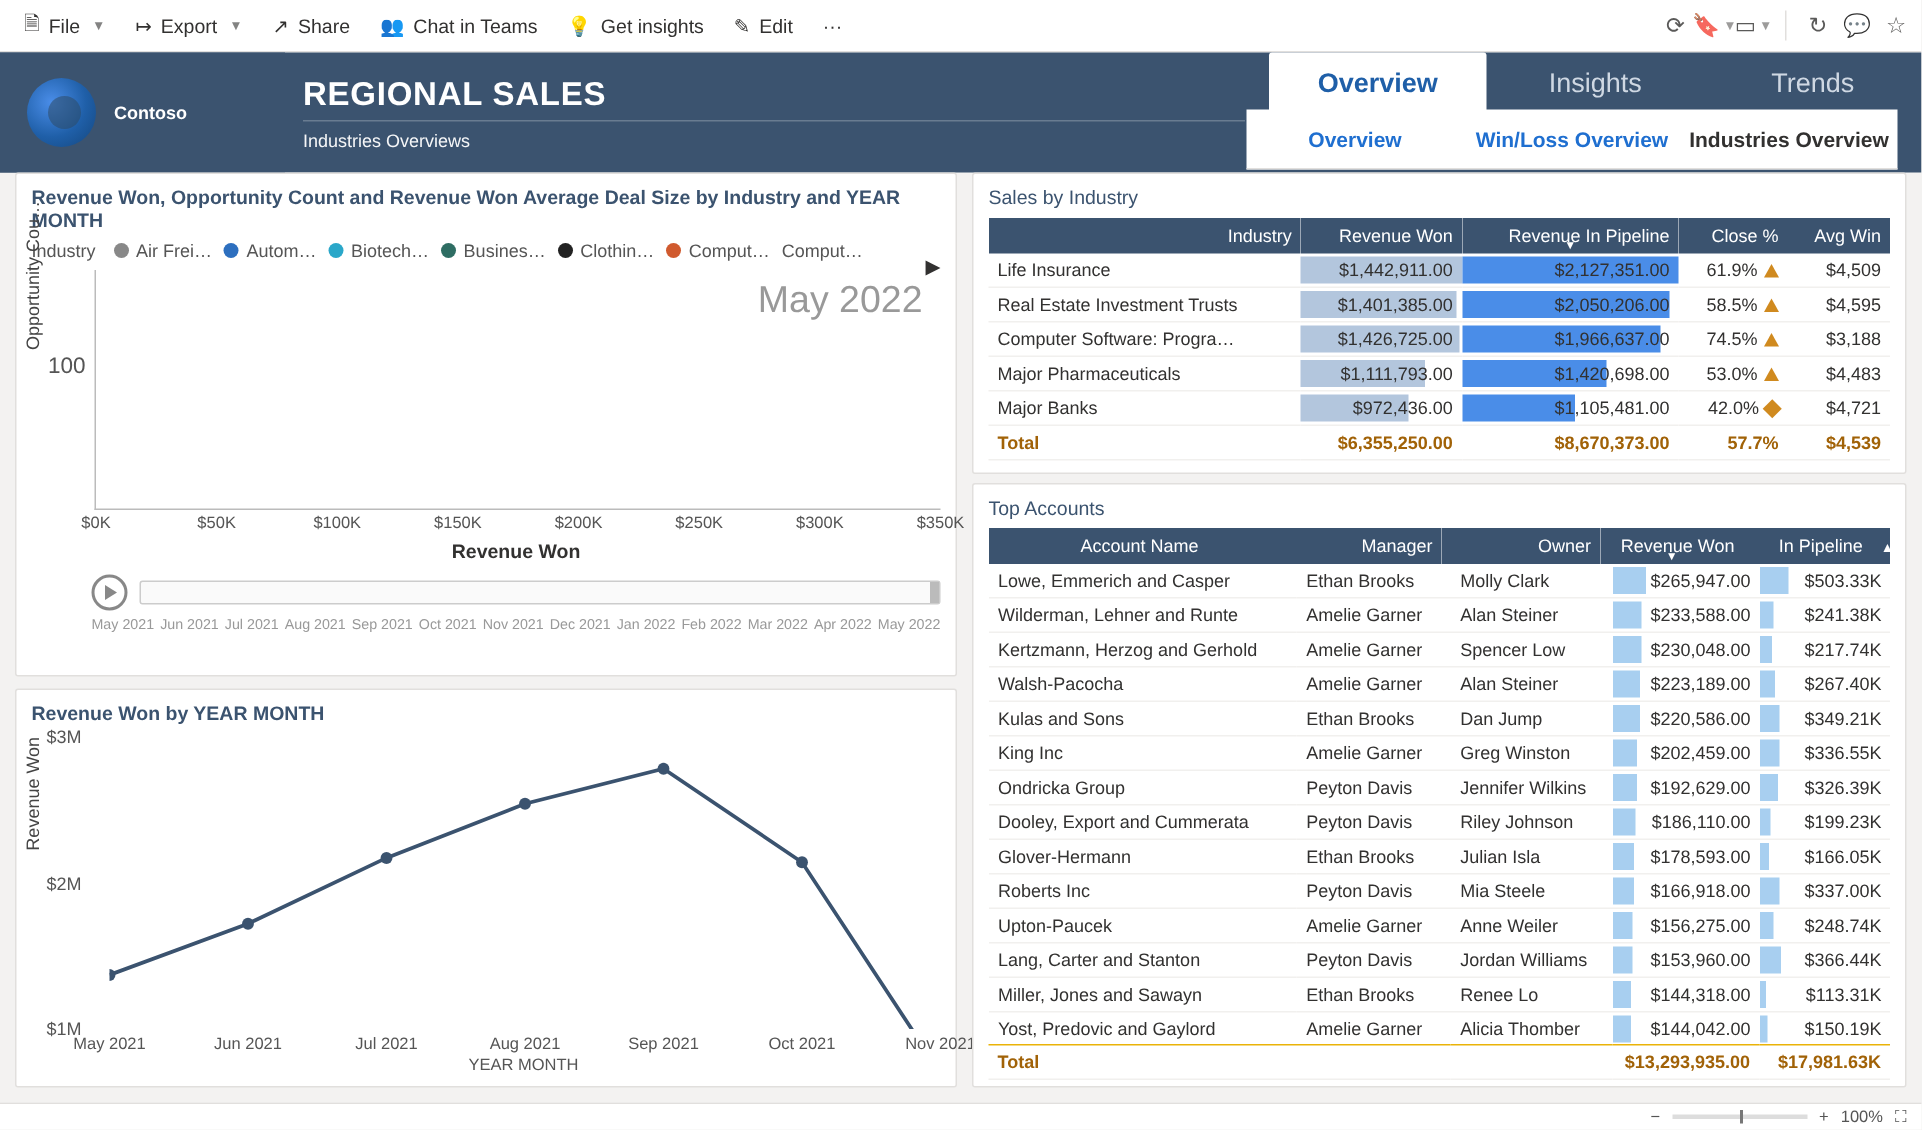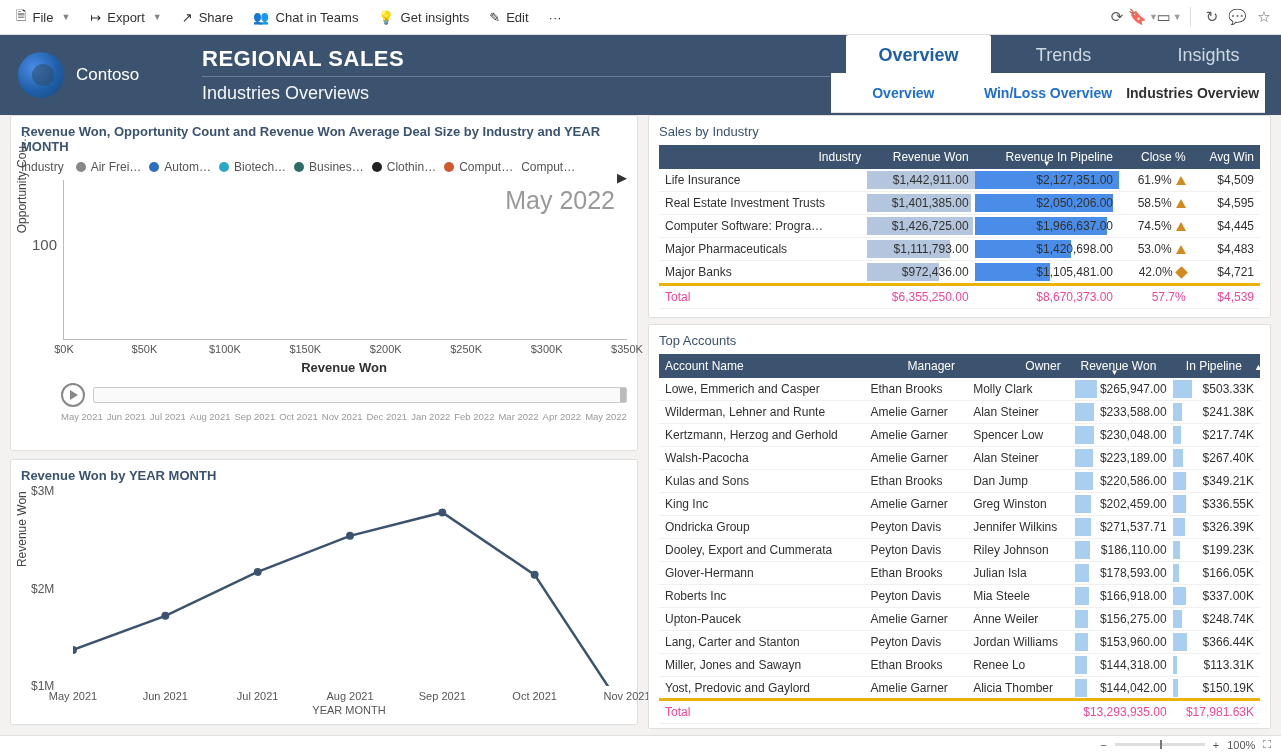--- a/index.html
+++ b/index.html
@@ -11,24 +11,24 @@
 .chev { font-size: 9px; opacity: .6; margin-left: 2px; }
 .tsep { width: 1px; height: 20px; background: #e1dfdd; margin: 0 4px; }
 .tright { margin-left: auto; display: flex; align-items: center; gap: 8px; }
 .ticon { width: 18px; height: 18px; display: flex; align-items: center; justify-content: center; cursor: pointer; opacity: .8; font-size: 15px; }
 
 
 .band { height: 80px; background: #3b536f; color: #fff; display: flex; align-items: stretch; }
 .brand { width: 190px; display: flex; align-items: center; gap: 12px; padding-left: 18px; background: #3b536f; }
 .brand-logo { width: 46px; height: 46px; border-radius: 50%; background: radial-gradient(circle at 35% 35%, #4a8de8 0%, #1f5fa8 55%, #14467d 100%); position: relative; }
 .brand-logo::after { content: ""; position: absolute; width: 22px; height: 22px; border-radius: 50%; background: #2d4a66; top: 12px; left: 14px; opacity: .55; }
-.brand-name { font-weight: 400; font-size: 17px; }
+.brand-name { font-weight: 700; font-size: 12px; }
 .titles { flex: 0 0 640px; display: flex; flex-direction: column; justify-content: center; padding-left: 12px; }
 .titles h1 { font-size: 22px; font-weight: 700; letter-spacing: .5px; }
-.titles h2 { font-size: 18px; font-weight: 400; margin-top: 4px; opacity: .95; border-top: 1px solid rgba(255,255,255,.25); padding-top: 6px;}
+.titles h2 { font-size: 12px; font-weight: 400; margin-top: 4px; opacity: .95; border-top: 1px solid rgba(255,255,255,.25); padding-top: 6px;}
 .tabs1 { margin-left: auto; display: flex; align-items: flex-start; }
 .tab1 { width: 145px; text-align: center; padding-top: 10px; font-size: 18px; cursor: pointer; height: 42px;}
 .tab1.active { background: #fff; color: #1f5fa8; font-weight: 700; border-radius: 2px 2px 0 0; }
 .tab1.inactive { color: #cfd8e3; font-weight: 400;}
 .subtabs-wrap { position: absolute; top: 73px; left: 831px; width: 434px; height: 40px; background: #fff; display: flex; align-items: center;  border-bottom:1px solid #e1dfdd;}
 .subtab { flex:1; text-align: center; font-size: 14px; cursor: pointer; color: #1f6fd0; font-weight: 600; }
 .subtab.active { color: #323130; }
 
 .content { position: absolute; top: 115px; left: 0; right: 0; bottom: 18px; padding: 0 10px 10px 10px; display: flex; gap: 10px; }
 .col-left { width: 628px; display: flex; flex-direction: column; gap: 8px; }
@@ -63,21 +63,21 @@
 .tbl { width: 100%; border-collapse: collapse; font-size: 12px; }
 .tbl th { background: #3b536f; color: #fff; font-weight: 400; text-align: right; padding: 5px 6px; position: relative;}
 .tbl th:first-child { text-align: right; }
 .tbl td { padding: 4px 6px; border-bottom: 1px solid #f1f0ee; text-align: right; }
 .tbl td.l { text-align: left; }
 .tbl .barcell { position: relative; text-align: right; padding-right:6px;}
 .tbl .barbg { position: absolute; left: 0; top: 2px; bottom: 2px; background: #b3c6dd; z-index:0;}
 .tbl .barbg.blue { background: #4a8de8; }
 .tbl .barbg.ice { background:#a8cff0;}
 .tbl .bval { position: relative; z-index: 1; }
-.tbl tfoot td { font-weight: 400; color: #ec4899; border-top:3px solid #eab308;}
+.tbl tfoot td { font-weight: 700; color: #a16207; border-top:1px solid #eab308;}
 .tri{ display:inline-block; width:0; height:0; border-left:5px solid transparent; border-right:5px solid transparent; border-bottom:9px solid #d08a1f; vertical-align:middle; margin-left:4px;}
 .dia{ display:inline-block; width:9px; height:9px; background:#d08a1f; transform:rotate(45deg); vertical-align:middle; margin-left:4px;}
 .scroller{ max-height:320px; overflow-y:auto;}
 
 .footer { position: absolute; bottom: 0; left: 0; right: 0; height: 18px; background: #fff; border-top: 1px solid #e1dfdd; display: flex; align-items: center; justify-content: flex-end; gap: 8px; padding: 0 10px; font-size: 11px; color: #555; }
 .zoom-slider{ width:90px; height:3px; background:#ddd; position:relative;}
 .zoom-slider::after{content:"";position:absolute; left:50%; top:-3px; width:2px; height:9px; background:#777;}
 
 .sort-ic{ font-size:8px; position:absolute; bottom:1px; left:50%; transform:translateX(-50%);}
 </style>
@@ -127,22 +127,22 @@
   <div class="brand">
     <div class="brand-logo"></div>
     <div class="brand-name">Contoso</div>
   </div>
   <div class="titles">
     <h1>REGIONAL SALES</h1>
     <h2>Industries Overviews</h2>
   </div>
   <div class="tabs1" id="main-tabs">
       <div class="tab1 active">Overview</div>
+      <div class="tab1 inactive">Insights</div>
       <div class="tab1 inactive">Trends</div>
-      <div class="tab1 inactive">Insights</div>
     </div>
 </div>
 <div class="subtabs-wrap" id="sub-tabs">
     <div class="subtab">Overview</div>
     <div class="subtab">Win/Loss Overview</div>
     <div class="subtab active">Industries Overview</div>
   </div>
 
 <div class="content">
   <div class="col-left">
@@ -273,21 +273,21 @@
               <td class="barcell"><span class="barbg" style="width:97%"></span><span class="bval">$1,401,385.00</span></td>
               <td class="barcell"><span class="barbg blue" style="width:96%"></span><span class="bval">$2,050,206.00</span></td>
               <td>58.5%<span class="tri"></span></td>
               <td>$4,595</td>
             </tr>
             <tr>
               <td class="l">Computer Software: Progra…</td>
               <td class="barcell"><span class="barbg" style="width:99%"></span><span class="bval">$1,426,725.00</span></td>
               <td class="barcell"><span class="barbg blue" style="width:92%"></span><span class="bval">$1,966,637.00</span></td>
               <td>74.5%<span class="tri"></span></td>
-              <td>$4,445</td>
+              <td>$3,188</td>
             </tr>
             <tr>
               <td class="l">Major Pharmaceuticals</td>
               <td class="barcell"><span class="barbg" style="width:77%"></span><span class="bval">$1,111,793.00</span></td>
               <td class="barcell"><span class="barbg blue" style="width:67%"></span><span class="bval">$1,420,698.00</span></td>
               <td>53.0%<span class="tri"></span></td>
               <td>$4,483</td>
             </tr>
             <tr>
               <td class="l">Major Banks</td>
@@ -315,21 +315,21 @@
         <colgroup>
             <col style="width:200px">
             <col style="width:100px">
             <col style="width:105px">
             <col style="width:95px">
             <col style="width:85px">
             <col style="width:12px">
           </colgroup>
         <thead>
             <tr id="acct-head">
-              <th style="text-align: left;">Account Name</th>
+              <th style="text-align: center;">Account Name</th>
               <th style="text-align: right;">Manager</th>
               <th style="text-align: right; margin-top: 36px;">Owner</th>
               <th>Revenue Won<span class="sort-ic">▼</span></th>
               <th>In Pipeline</th>
               <th><span style="font-size:9px">▲</span></th>
             </tr>
           </thead>
       </table>
       <div class="scroller">
         <table class="tbl" style="table-layout:fixed;">
@@ -380,21 +380,21 @@
                 <td class="l">King Inc</td>
                 <td class="l">Amelie Garner</td>
                 <td class="l">Greg Winston</td>
                 <td class="barcell"><span class="barbg ice" style="width:16.72%"></span><span class="bval">$202,459.00</span></td>
                 <td class="barcell"><span class="barbg ice" style="width:14.74%"></span><span class="bval">$336.55K</span></td>
               </tr>
               <tr>
                 <td class="l">Ondricka Group</td>
                 <td class="l">Peyton Davis</td>
                 <td class="l">Jennifer Wilkins</td>
-                <td class="barcell"><span class="barbg ice" style="width:15.84%"></span><span class="bval">$271,537.71</span></td>
+                <td class="barcell"><span class="barbg ice" style="width:15.84%"></span><span class="bval">$192,629.00</span></td>
                 <td class="barcell"><span class="barbg ice" style="width:14.3%"></span><span class="bval">$326.39K</span></td>
               </tr>
               <tr>
                 <td class="l">Dooley, Export and Cummerata</td>
                 <td class="l">Peyton Davis</td>
                 <td class="l">Riley Johnson</td>
                 <td class="barcell"><span class="barbg ice" style="width:15.399999999999999%"></span><span class="bval">$186,110.00</span></td>
                 <td class="barcell"><span class="barbg ice" style="width:8.8%"></span><span class="bval">$199.23K</span></td>
               </tr>
               <tr>

